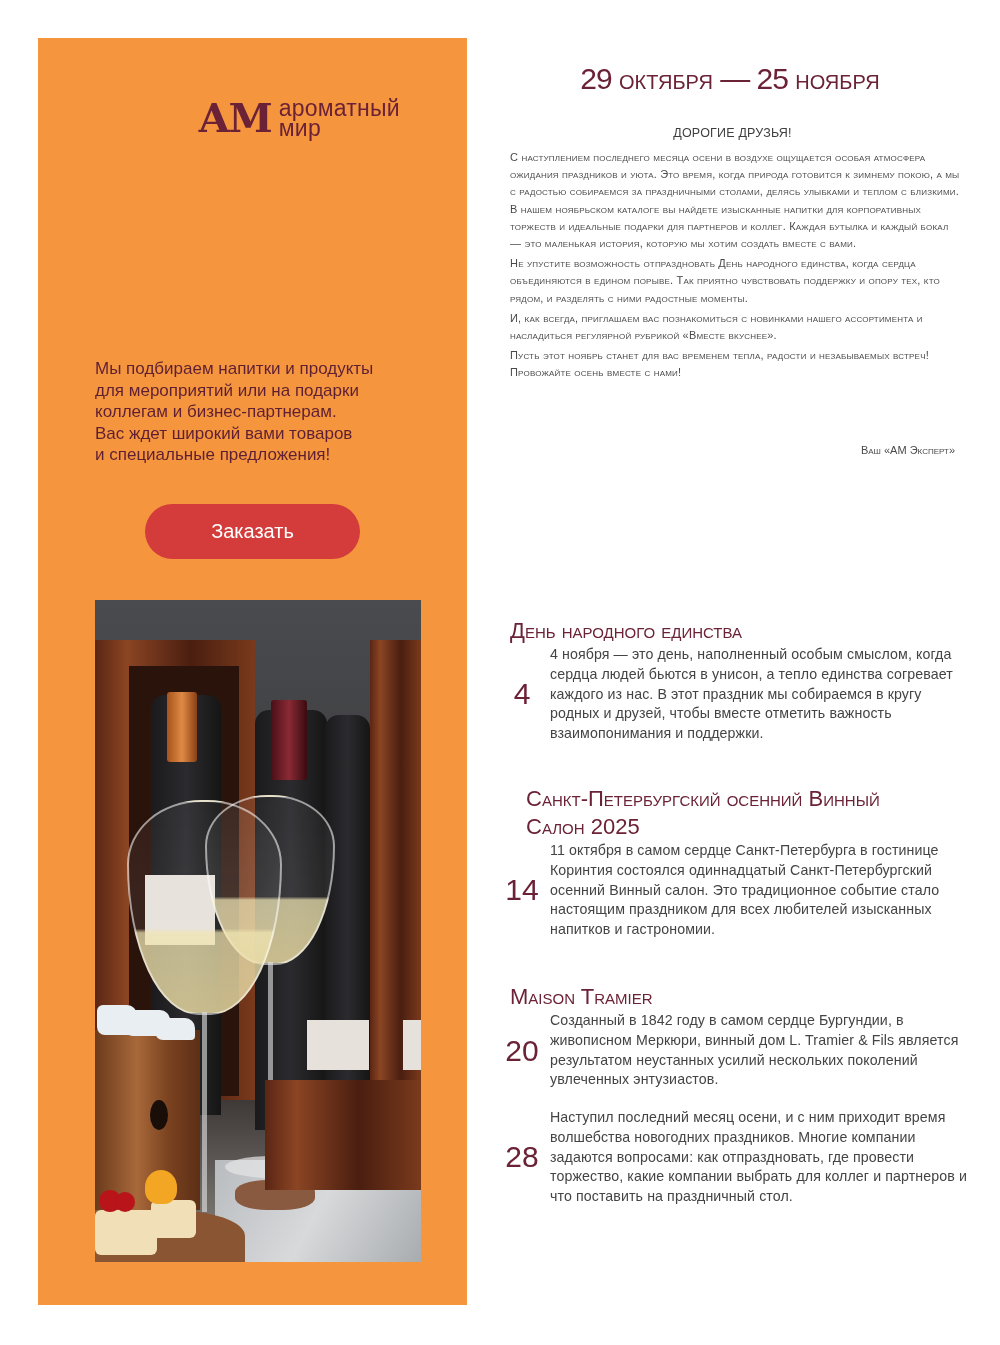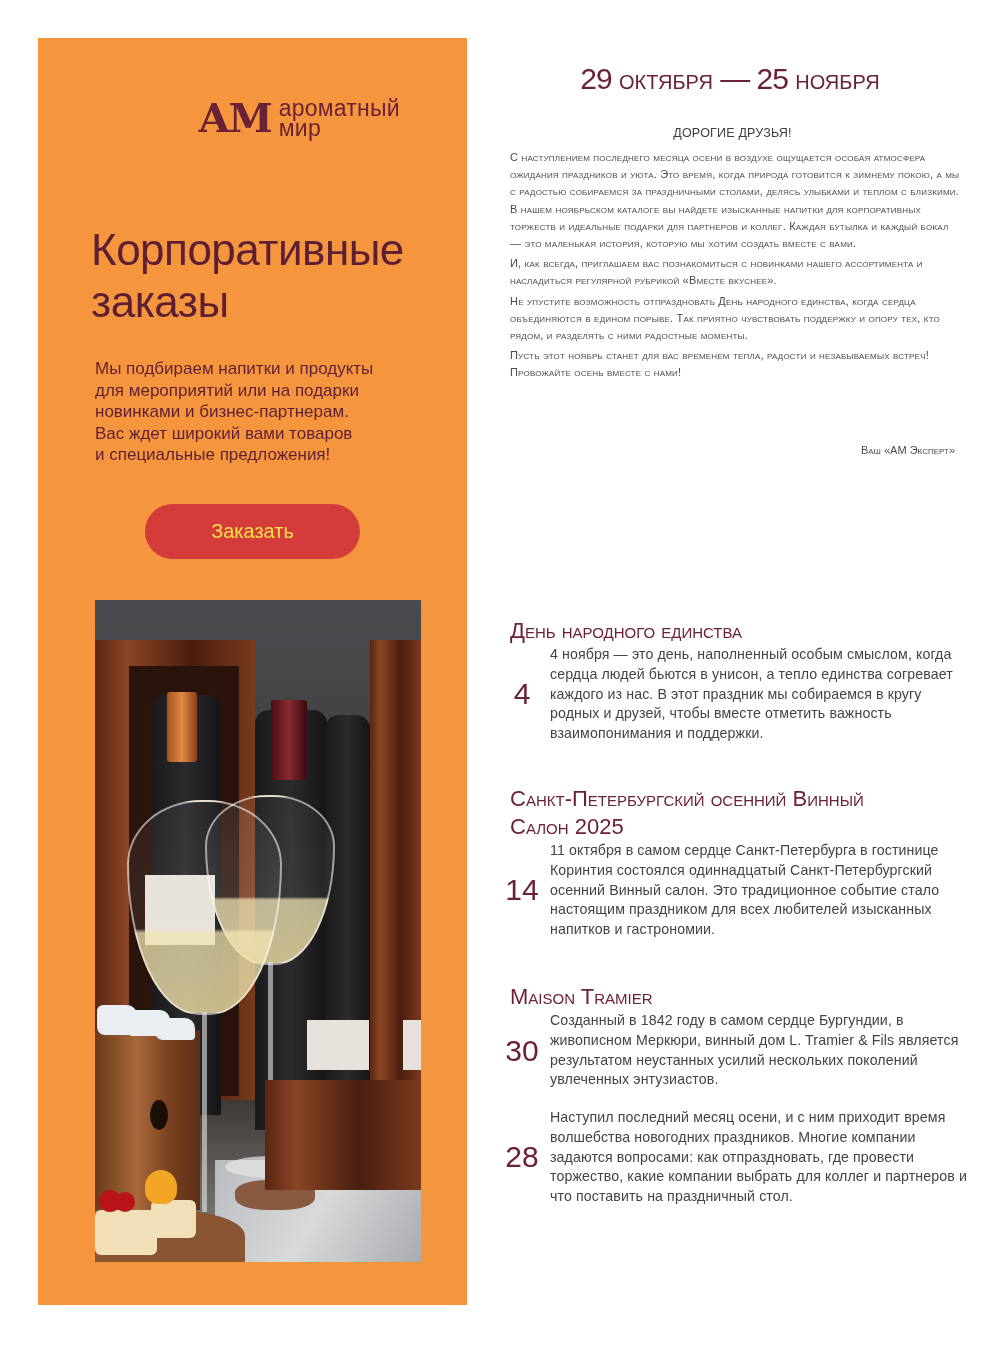--- a/index.html
+++ b/index.html
@@ -25,21 +25,21 @@
       position: absolute; left: 53px; top: 186px; width: 370px;
       font-size: 44px; line-height: 52px; color: #5e1f33; font-weight: 500; letter-spacing: -0.5px;
     }
     .promo-desc {
       position: absolute; left: 57px; top: 320px; width: 330px;
       font-size: 17px; line-height: 21.5px; color: #5e1f33;
     }
     .order-button {
       position: absolute; left: 107px; top: 466px; width: 215px; height: 55px;
       background: #d43b3b; border-radius: 28px; border: none;
-      color: #fde047; font-size: 20px; font-family: "Liberation Sans", sans-serif;
+      color: #ffffff; font-size: 20px; font-family: "Liberation Sans", sans-serif;
       display: flex; align-items: center; justify-content: center; cursor: pointer;
     }
 
     
     .photo {
       position: absolute; left: 57px; top: 562px; width: 326px; height: 662px; overflow: hidden;
       background: linear-gradient(180deg, #4a4b4e 0%, #3b3b3e 40%, #2c2624 70%, #8e8a86 100%);
     }
     .photo .box { position: absolute; background: linear-gradient(90deg, #5a2615, #8b4523 20%, #4a1e10 60%, #7a3a1c); }
     .photo .bottle { position: absolute; background: linear-gradient(90deg, #1a1a1c, #2b2b2f 50%, #151515); border-radius: 14px 14px 0 0; }
@@ -94,29 +94,25 @@
 
 <section class="promo-panel">
   <div class="logo">
     <span class="logo-mark">АМ</span>
     <span class="logo-text">
       <span>ароматный</span><br>
       <span>мир</span>
     </span>
   </div>
 
-  <h1 class="promo-title">
-    <span>Корпоративные</span><br>
-    <span>заказы</span>
-  </h1>
 
   <p class="promo-desc">
     <span>Мы подбираем напитки и продукты</span><br>
     <span>для мероприятий или на подарки</span><br>
-    <span>новинками и бизнес-партнерам.</span><br>
+    <span>коллегам и бизнес-партнерам.</span><br>
     <span>Вас ждет широкий вами товаров</span><br>
     <span>и специальные предложения!</span>
   </p>
 
   <button class="order-button">Заказать</button>
 
   <div class="photo" title="wine-bottles-and-glasses-photo">
 
     <div class="box" style="left:0;top:40px;width:160px;height:460px;"></div>
     <div class="box" style="left:275px;top:40px;width:51px;height:480px;"></div>
@@ -161,47 +157,47 @@
   <span class="small">октября</span>
   <span>—</span>
   <span>25</span>
   <span class="small">ноября</span>
 </div>
 
 <div class="greeting">ДОРОГИЕ ДРУЗЬЯ!</div>
 
 <div class="letter">
   <p>С наступлением последнего месяца осени в воздухе ощущается особая атмосфера ожидания праздников и уюта. Это время, когда природа готовится к зимнему покою, а мы с радостью собираемся за праздничными столами, делясь улыбками и теплом с близкими. В нашем ноябрьском каталоге вы найдете изысканные напитки для корпоративных торжеств и идеальные подарки для партнеров и коллег. Каждая бутылка и каждый бокал — это маленькая история, которую мы хотим создать вместе с вами.</p>
+  <p>Не упустите возможность отпраздновать День народного единства, когда сердца объединяются в едином порыве. Так приятно чувствовать поддержку и опору тех, кто рядом, и разделять с ними радостные моменты.</p>
   <p>И, как всегда, приглашаем вас познакомиться с новинками нашего ассортимента и насладиться регулярной рубрикой «Вместе вкуснее».</p>
-  <p>Не упустите возможность отпраздновать День народного единства, когда сердца объединяются в едином порыве. Так приятно чувствовать поддержку и опору тех, кто рядом, и разделять с ними радостные моменты.</p>
   <p>Пусть этот ноябрь станет для вас временем тепла, радости и незабываемых встреч! Провожайте осень вместе с нами!</p>
 </div>
 
 <div class="signature">Ваш «АМ Эксперт»</div>
 
 <article class="event" style="top:617px;">
   <h2 class="event-title">День народного единства</h2>
   <div class="event-body">
     <span class="event-day">4</span>
     <p class="event-text">4 ноября — это день, наполненный особым смыслом, когда сердца людей бьются в унисон, а тепло единства согревает каждого из нас. В этот праздник мы собираемся в кругу родных и друзей, чтобы вместе отметить важность взаимопонимания и поддержки.</p>
   </div>
 </article>
 
 <article class="event" style="top:785px;">
-  <h2 class="event-title" style="width:380px;">Санкт-Петербургский осенний Винный Салон 2025</h2>
+  <h2 class="event-title" style="width:380px;margin-left:16px;">Санкт-Петербургский осенний Винный Салон 2025</h2>
   <div class="event-body">
     <span class="event-day">14</span>
     <p class="event-text">11 октября в самом сердце Санкт-Петербурга в гостинице Коринтия состоялся одиннадцатый Санкт-Петербургский осенний Винный салон. Это традиционное событие стало настоящим праздником для всех любителей изысканных напитков и гастрономии.</p>
   </div>
 </article>
 
 <article class="event" style="top:983px;">
   <h2 class="event-title">Maison Tramier</h2>
   <div class="event-body">
-    <span class="event-day">30</span>
+    <span class="event-day">20</span>
     <p class="event-text">Созданный в 1842 году в самом сердце Бургундии, в живописном Меркюри, винный дом L. Tramier &amp; Fils является результатом неустанных усилий нескольких поколений увлеченных энтузиастов.</p>
   </div>
 </article>
 
 <article class="event" style="top:1108px;">
   <div class="event-body">
     <span class="event-day">28</span>
     <p class="event-text">Наступил последний месяц осени, и с ним приходит время волшебства новогодних праздников. Многие компании задаются вопросами: как отпраздновать, где провести торжество, какие компании выбрать для коллег и партнеров и что поставить на праздничный стол.</p>
   </div>
 </article>

